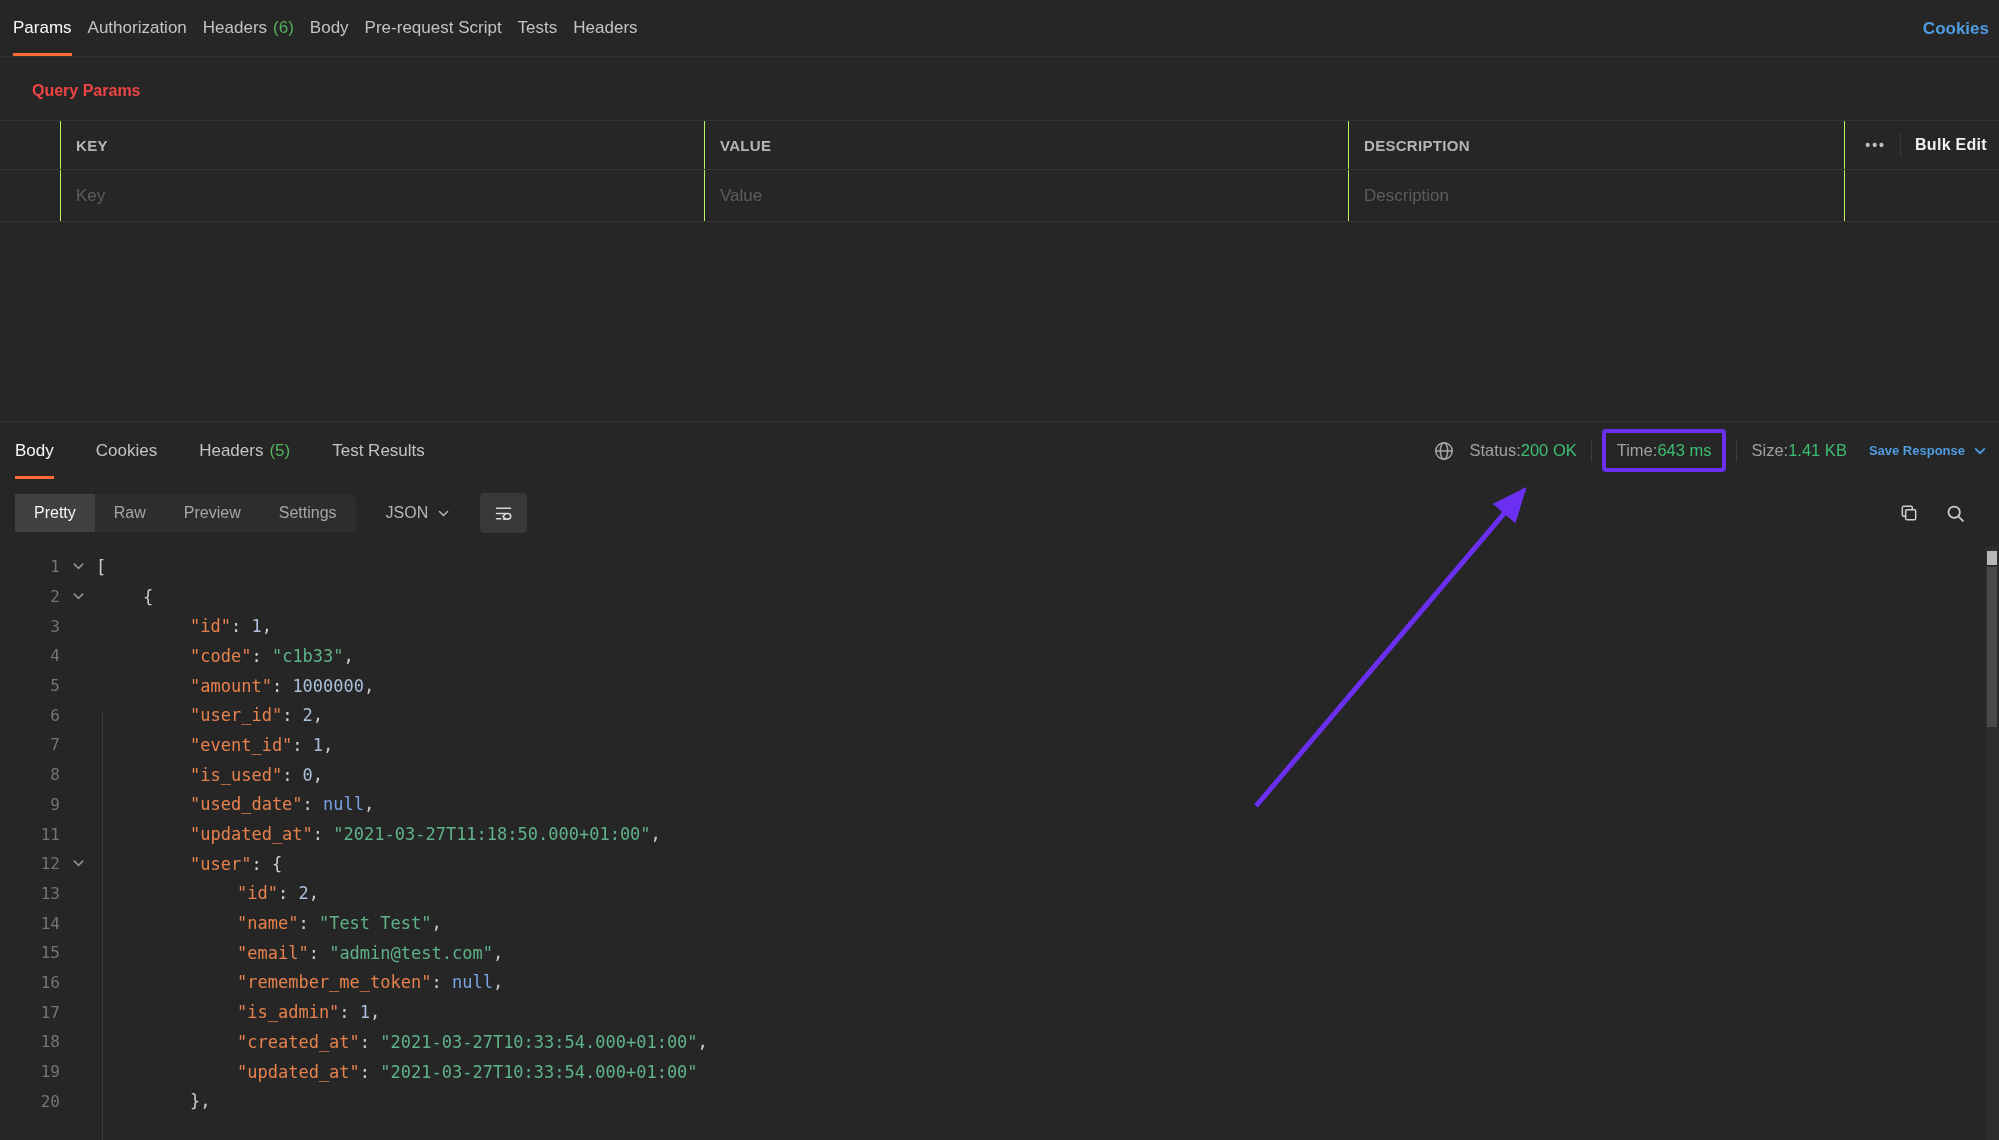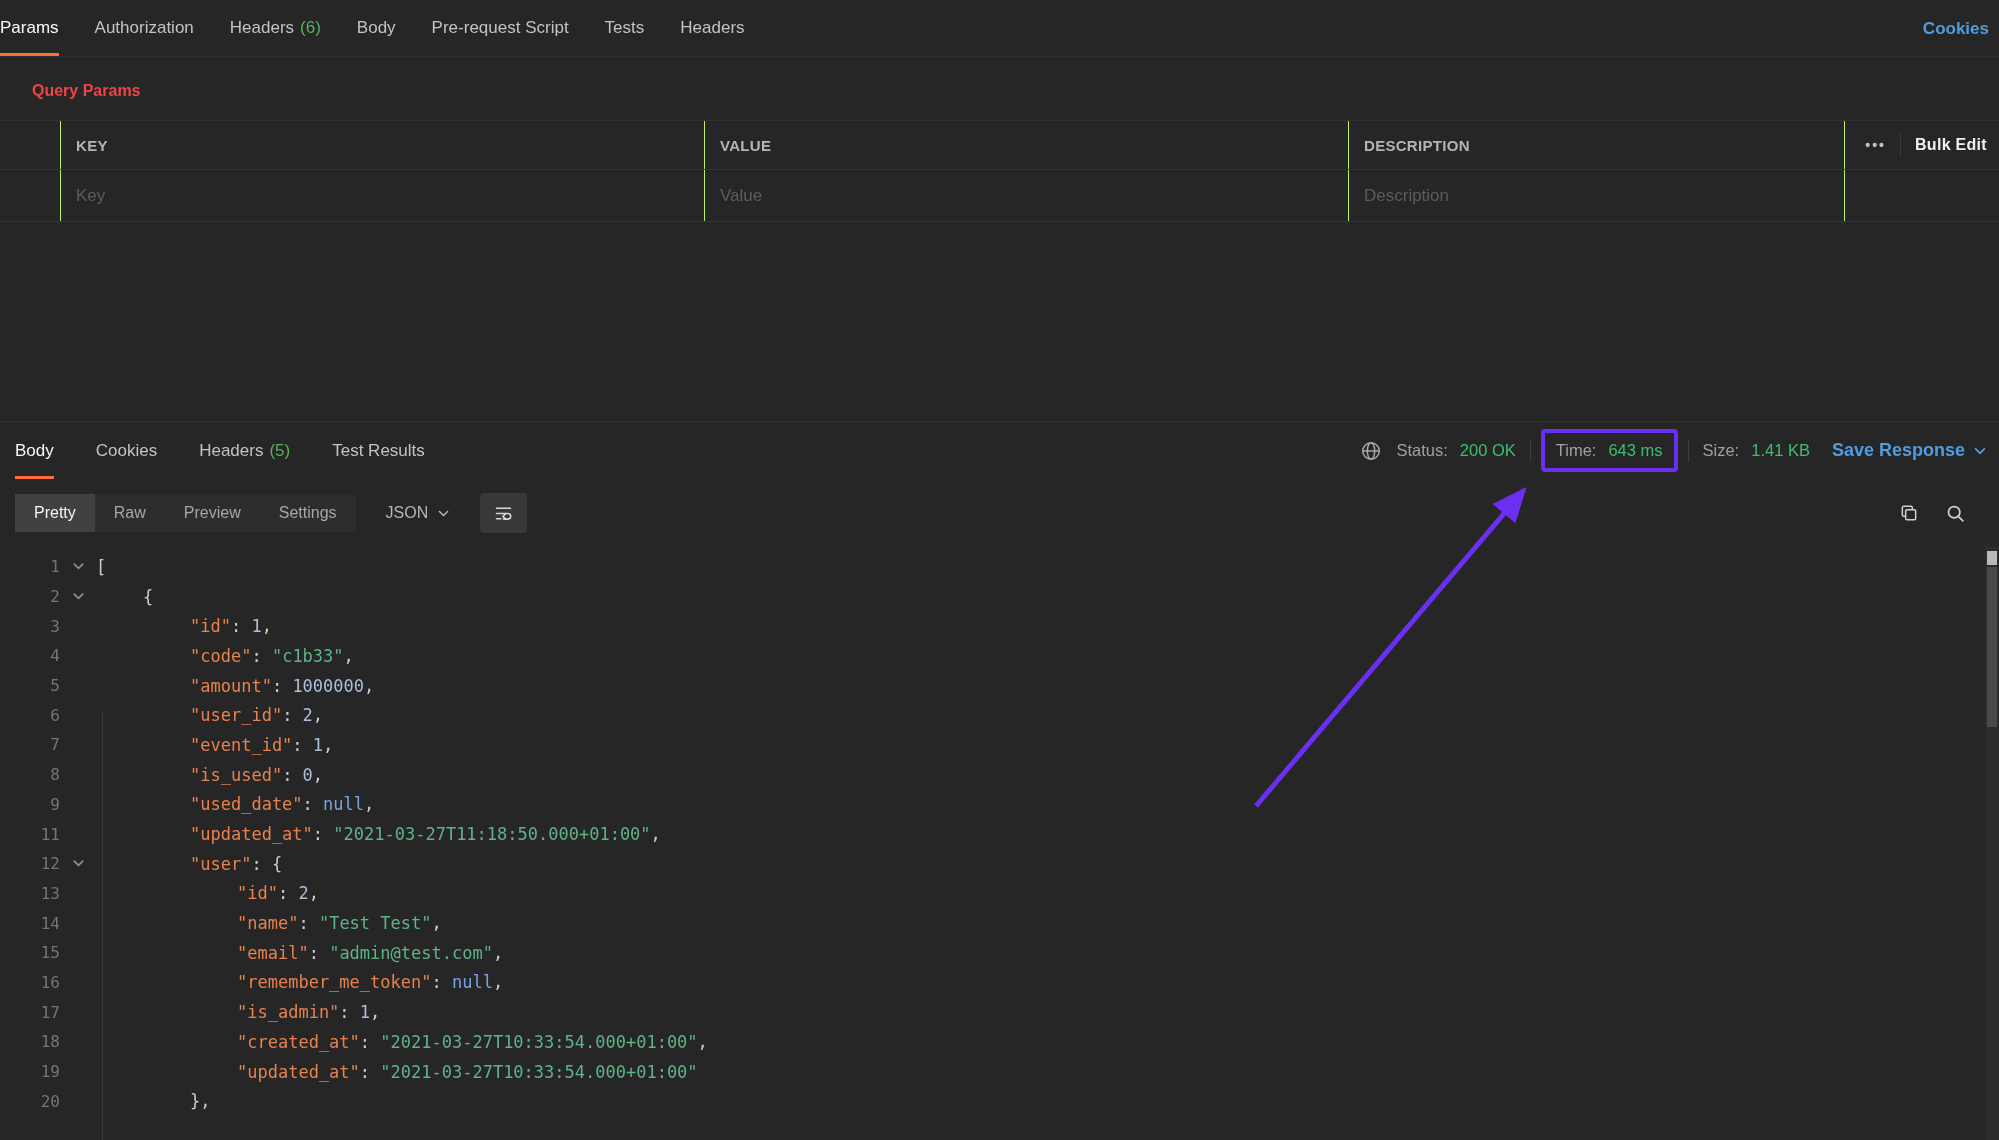--- a/index.html
+++ b/index.html
@@ -8,21 +8,21 @@
     background:#262626;
     font-family:"Liberation Sans",sans-serif;
     color:#d6d6d6;
     overflow:hidden;
     position:relative;
   }
   .app{position:absolute;inset:0}
 
   
   .req-tabs{position:absolute;top:0;left:0;right:0;height:57px;border-bottom:1px solid #2f2f2f}
-  .tabs{display:flex;gap:36px;height:100%}
+  .tabs{display:flex;gap:16px;margin-left:13px;height:100%}
   .tab{display:flex;align-items:center;font-size:17px;color:#c3c3c3;border-bottom:3px solid transparent;padding-top:3px;cursor:pointer;white-space:nowrap}
   .tab.active{color:#fafafa;border-bottom-color:var(--accent-orange)}
   .tab .count{color:var(--count-green);margin-left:6px}
   .cookies{position:absolute;right:10px;top:0;height:57px;display:flex;align-items:center;color:var(--link-blue);font-weight:700;font-size:17px;cursor:pointer}
 
   
   .qp-title{position:absolute;top:82px;left:32px;font-size:16px;font-weight:600;color:#ef4444}
   .ptable{position:absolute;top:120px;left:0;right:0}
   .prow{display:flex;border-bottom:1px solid #343434;align-items:stretch}
   .prow.head{border-top:1px solid #343434;height:50px}
@@ -38,26 +38,26 @@
   .hdiv{width:1px;height:24px;background:#3a3a3a}
   .bulk{font-size:16px;font-weight:600;color:#f0f0f0;cursor:pointer;white-space:nowrap}
   .pinput{background:transparent;border:none;outline:none;color:#e0e0e0;font-size:17px;width:100%;font-family:"Liberation Sans",sans-serif}
   .pinput::placeholder{color:#5c5c5c}
 
   
   .response{position:absolute;top:421px;left:0;right:0;bottom:0;border-top:1px solid #313131}
   .resp-header{height:57px;display:flex;justify-content:space-between;align-items:stretch}
   .resp-tabs{display:flex;gap:42px;margin-left:15px;height:100%}
   .resp-status{display:flex;align-items:center;gap:14px;margin-right:12px;font-size:16.5px;white-space:nowrap}
-  .st-item{display:flex;align-items:center;gap:12px}
+  .st-item{display:flex;align-items:center;gap:0}
   .st-label{color:#a0a0a0}
   .st-val{color:var(--status-green)}
   .vsep{width:1px;height:22px;background:#3d3d3d}
   .time-box{border:4px solid var(--annotation-purple);border-radius:4px;padding:8px 11px;margin:-8px -4px}
-  .save-btn{display:flex;align-items:center;gap:8px;color:var(--link-blue);font-weight:700;font-size:18px;margin-left:8px;cursor:pointer}
+  .save-btn{display:flex;align-items:center;gap:8px;color:var(--link-blue);font-weight:700;font-size:13px;margin-left:8px;cursor:pointer}
   .globe{display:flex;align-items:center;cursor:pointer}
 
   
   .resp-toolbar{display:flex;align-items:center;margin:12px 15px 0;height:44px}
   .view-group{display:flex;background:#2d2d2d;border-radius:4px}
   .vm{padding:10px 19px;font-size:16px;color:#a6a6a6;cursor:pointer;border-radius:0;white-space:nowrap}
   .vm.active{background:#414141;color:#f5f5f5}
   .fmt{display:flex;align-items:center;gap:9px;margin-left:30px;color:#b5b5b5;font-size:16px;cursor:pointer}
   .wrap-btn{margin-left:30px;width:47px;height:40px;background:#383838;border-radius:4px;display:flex;align-items:center;justify-content:center;cursor:pointer}
   .tb-right{margin-left:auto;display:flex;gap:26px;align-items:center;margin-right:18px}

